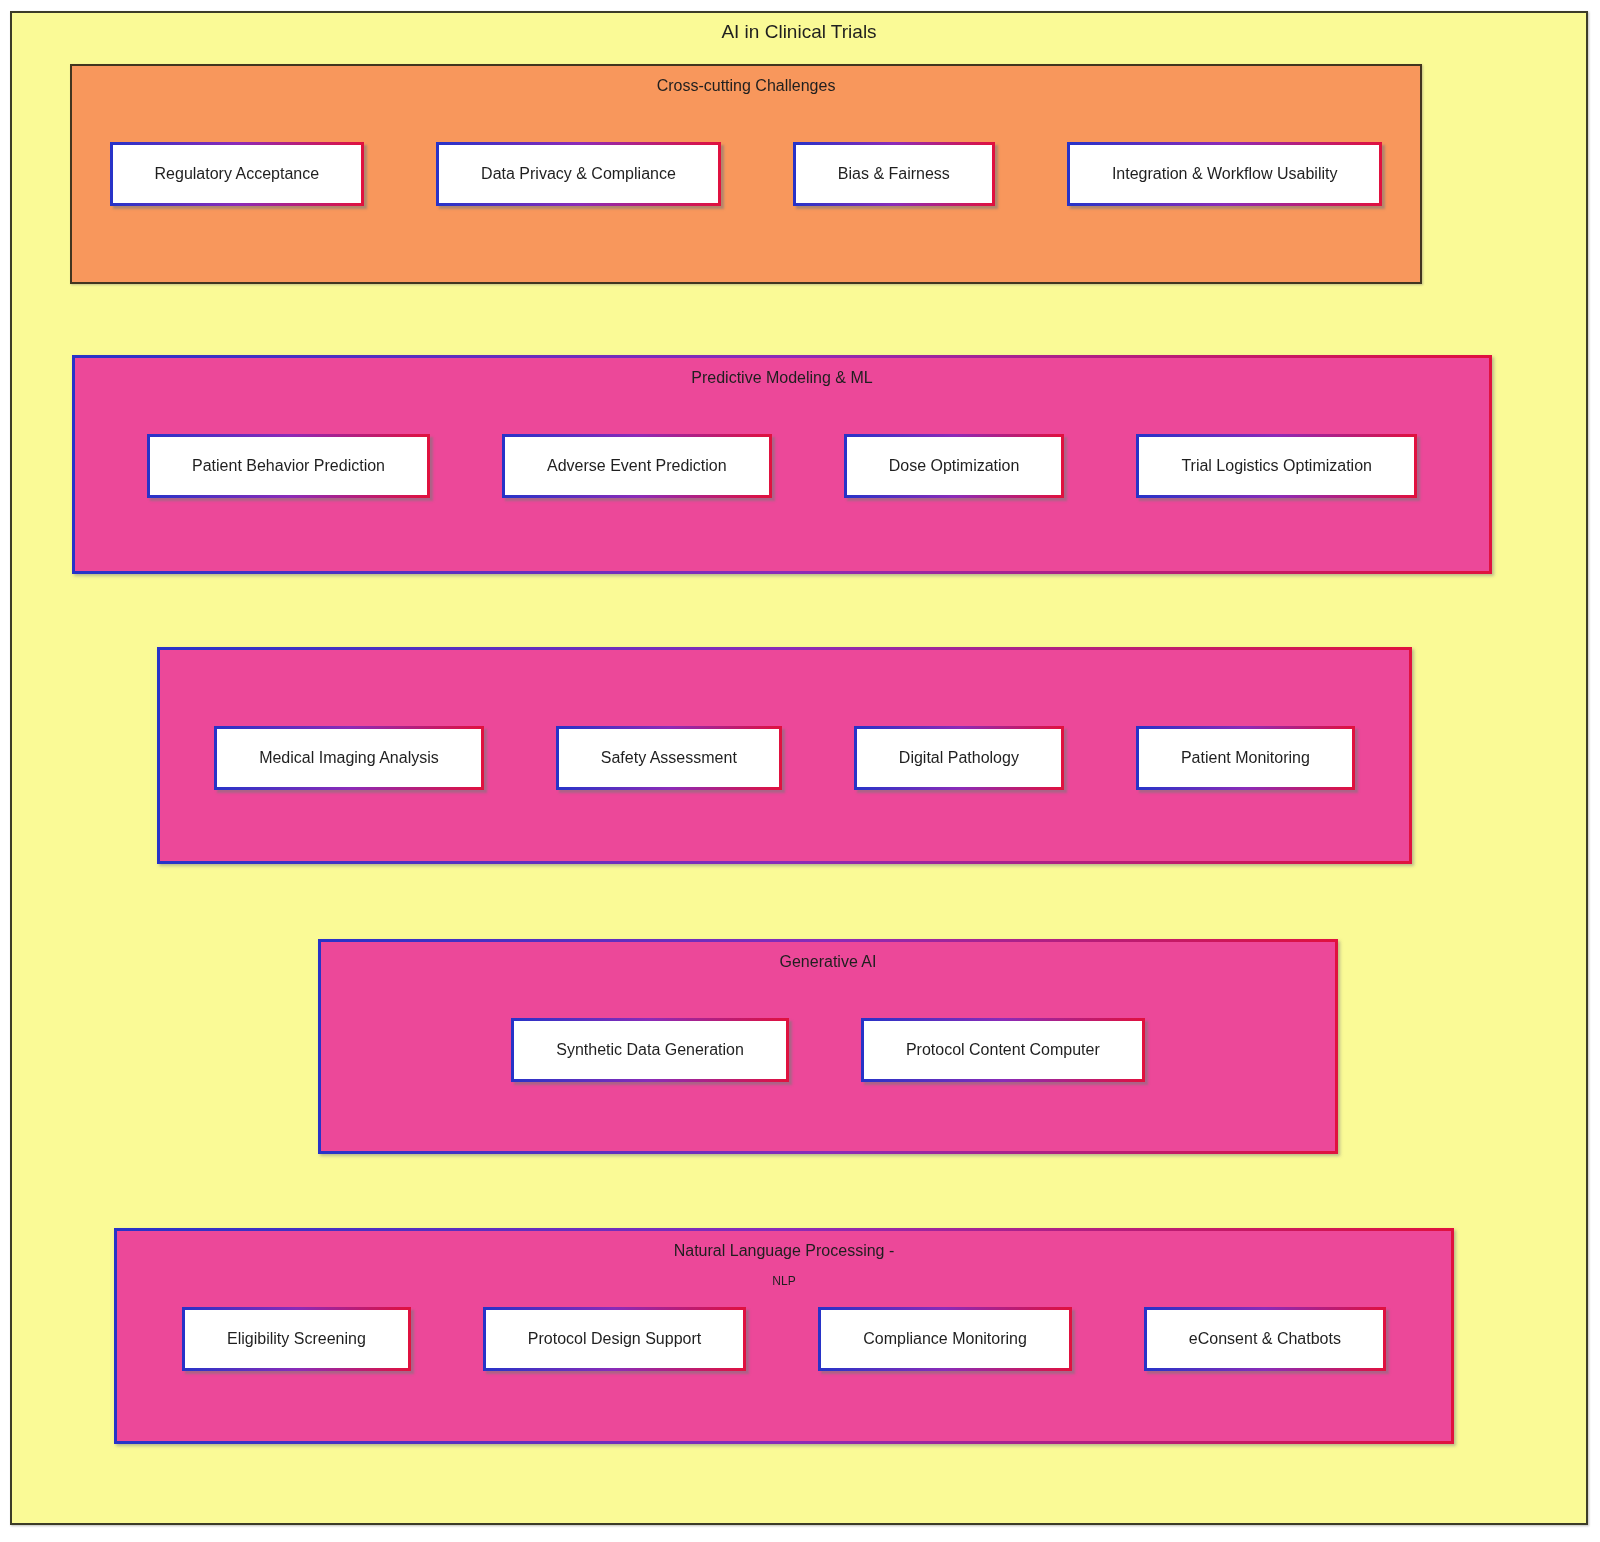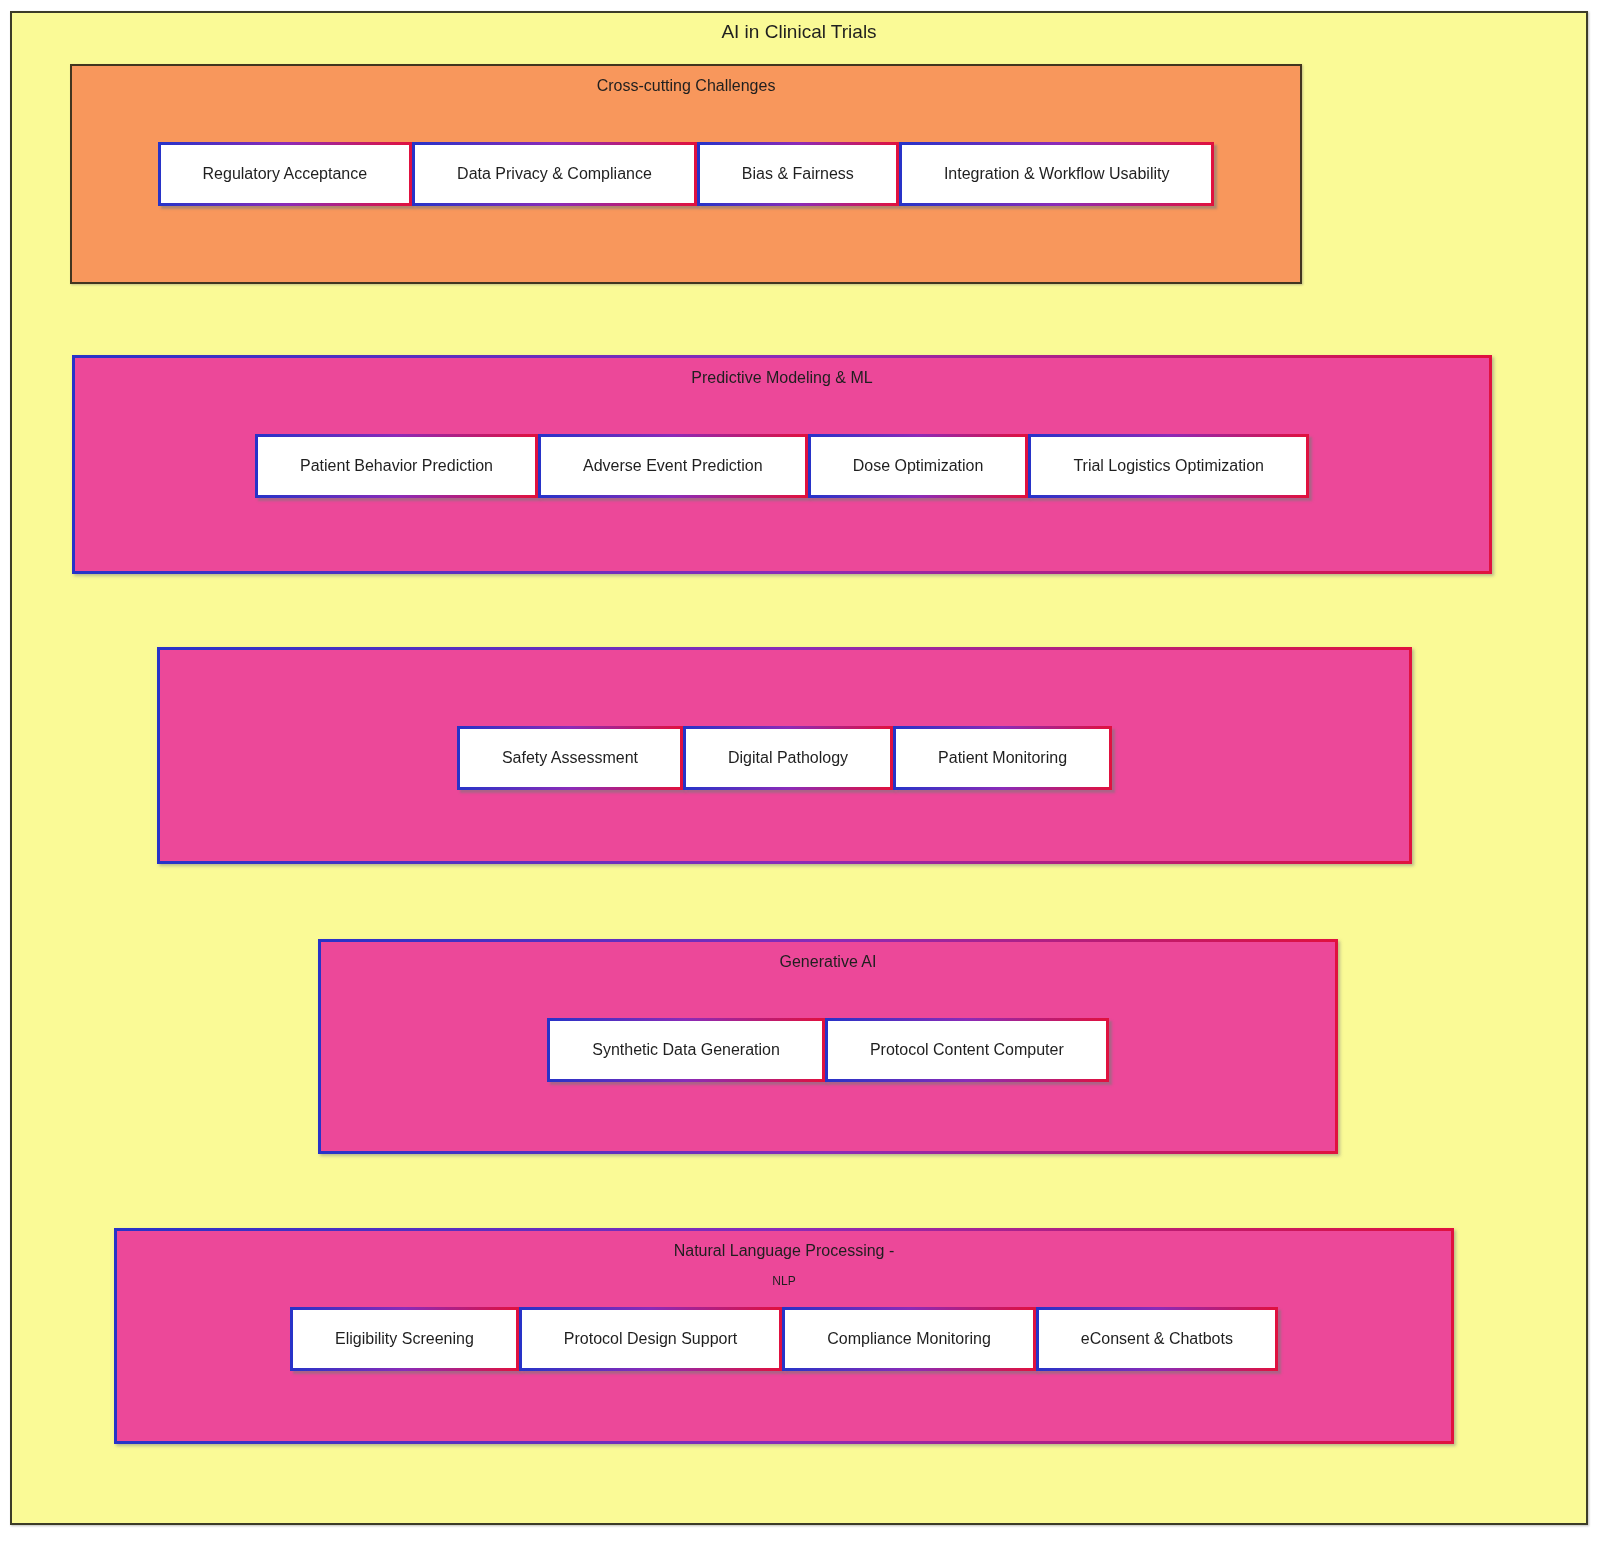--- a/index.html
+++ b/index.html
@@ -41,41 +41,42 @@
     border:3px solid transparent;
     border-image:linear-gradient(90deg,var(--grad-blue) 0%,var(--grad-mid) 50%,var(--grad-red) 100%) 1;
     box-shadow:2px 2px 3px rgba(125,125,125,.5);
   }
   .sec.orange{
     background:var(--challenges-orange);
     border:2px solid #42351F;
     border-image:none;
     box-shadow:1px 1px 2px rgba(110,110,110,.4);
   }
-  .s0{left:58px;top:51px;width:1232px;height:220px;}
+  .s0{left:58px;top:51px;width:1352px;height:220px;}
   .s1{left:60px;top:342px;width:1420px;height:219px;}
   .s2{left:145px;top:634px;width:1255px;height:217px;}
   .s3{left:262px;top:926px;width:1020px;height:215px;margin-left:44px;}
   .s4{left:102px;top:1215px;width:1340px;height:216px;}
   .sec-title{
     text-align:center;
     padding-top:10px;
     font-size:16px;
     line-height:19px;
   }
   .sec-title-line2{
     text-align:center;
     margin-top:12px;
     font-size:12px;
     line-height:19px;
   }
   .row{
     position:absolute;left:0;right:0;top:76px;
     display:flex;
     justify-content:center;
+    gap:72px;
   }
   .leaf{
     height:64px;
     display:flex;align-items:center;justify-content:center;
     padding:0 42px;
     background:var(--leaf-bg);
     border:3px solid transparent;
     border-image:linear-gradient(90deg,var(--grad-blue) 0%,var(--grad-mid) 50%,var(--grad-red) 100%) 1;
     box-shadow:3px 3px 2px rgba(120,120,120,.55);
     font-size:16px;
@@ -104,20 +105,21 @@
       <div class="row">
         <div class="leaf">Patient Behavior Prediction</div>
         <div class="leaf">Adverse Event Prediction</div>
         <div class="leaf">Dose Optimization</div>
         <div class="leaf">Trial Logistics Optimization</div>
       </div>
     </section>
 
     <section class="sec s2">
       <div class="row">
+        <div class="leaf">Medical Imaging Analysis</div>
         <div class="leaf">Safety Assessment</div>
         <div class="leaf">Digital Pathology</div>
         <div class="leaf">Patient Monitoring</div>
       </div>
     </section>
 
     <section class="sec s3">
       <div class="sec-title">Generative AI</div>
       <div class="row">
         <div class="leaf">Synthetic Data Generation</div>

